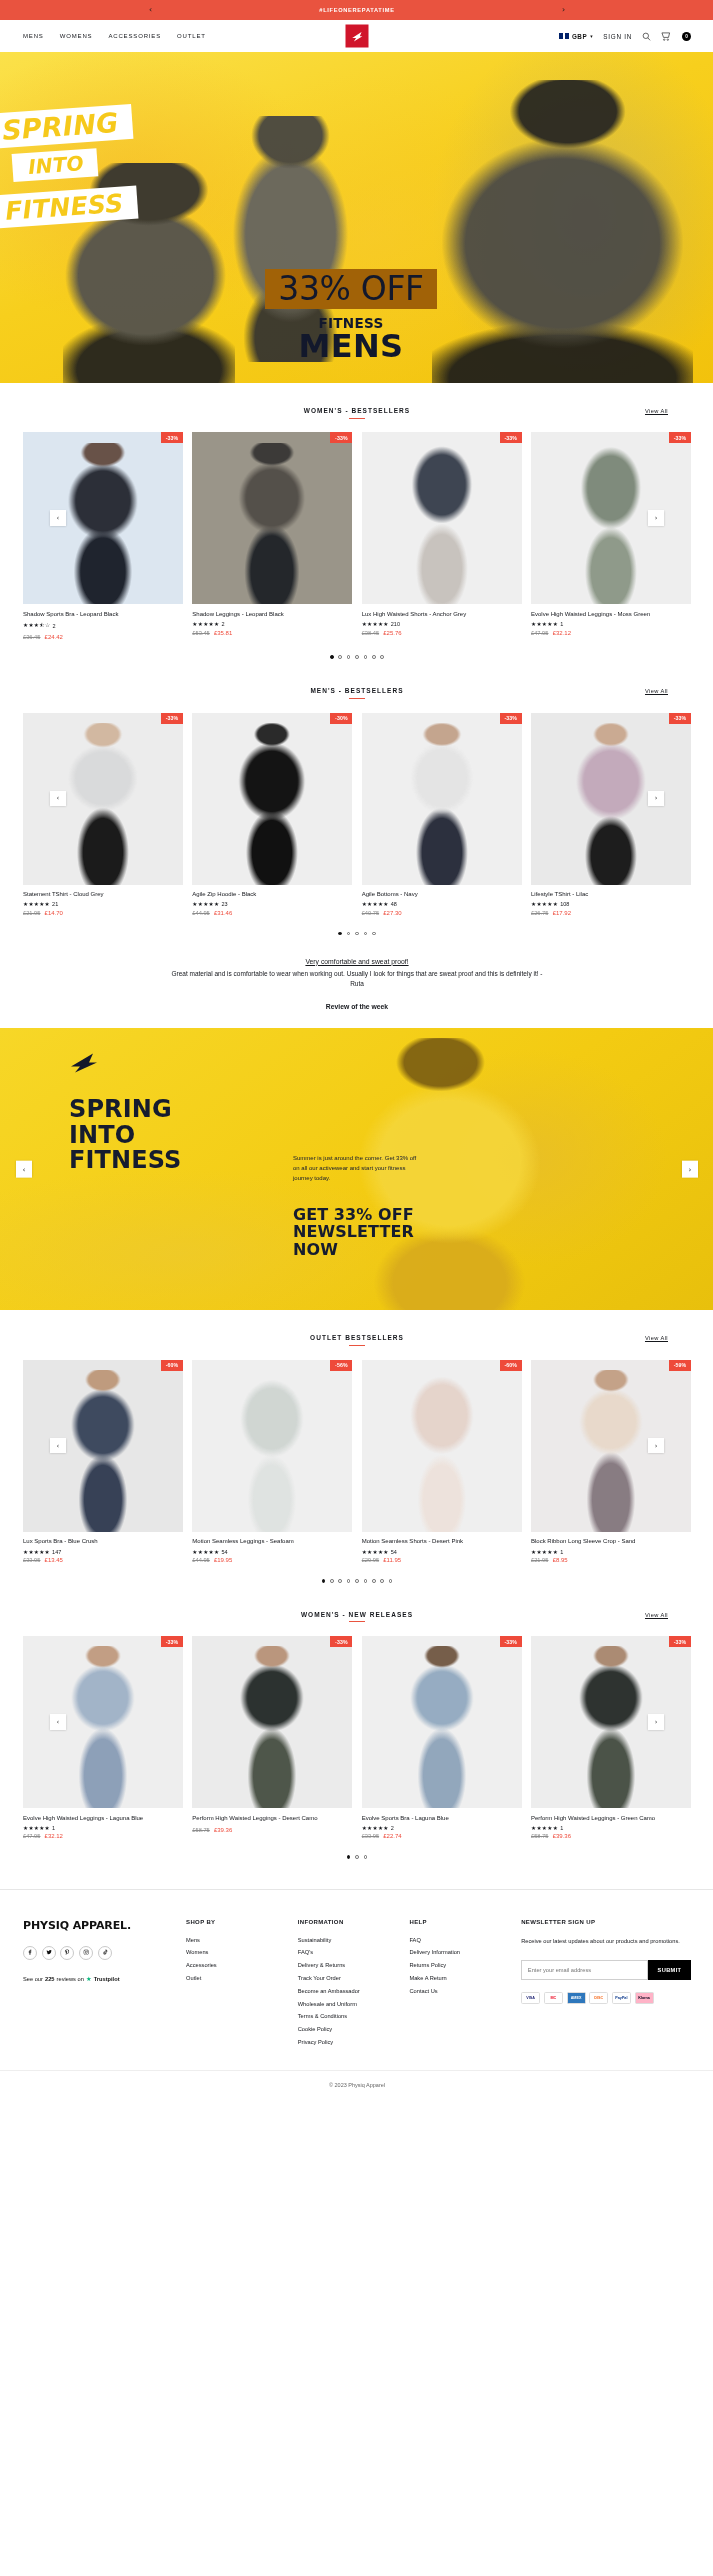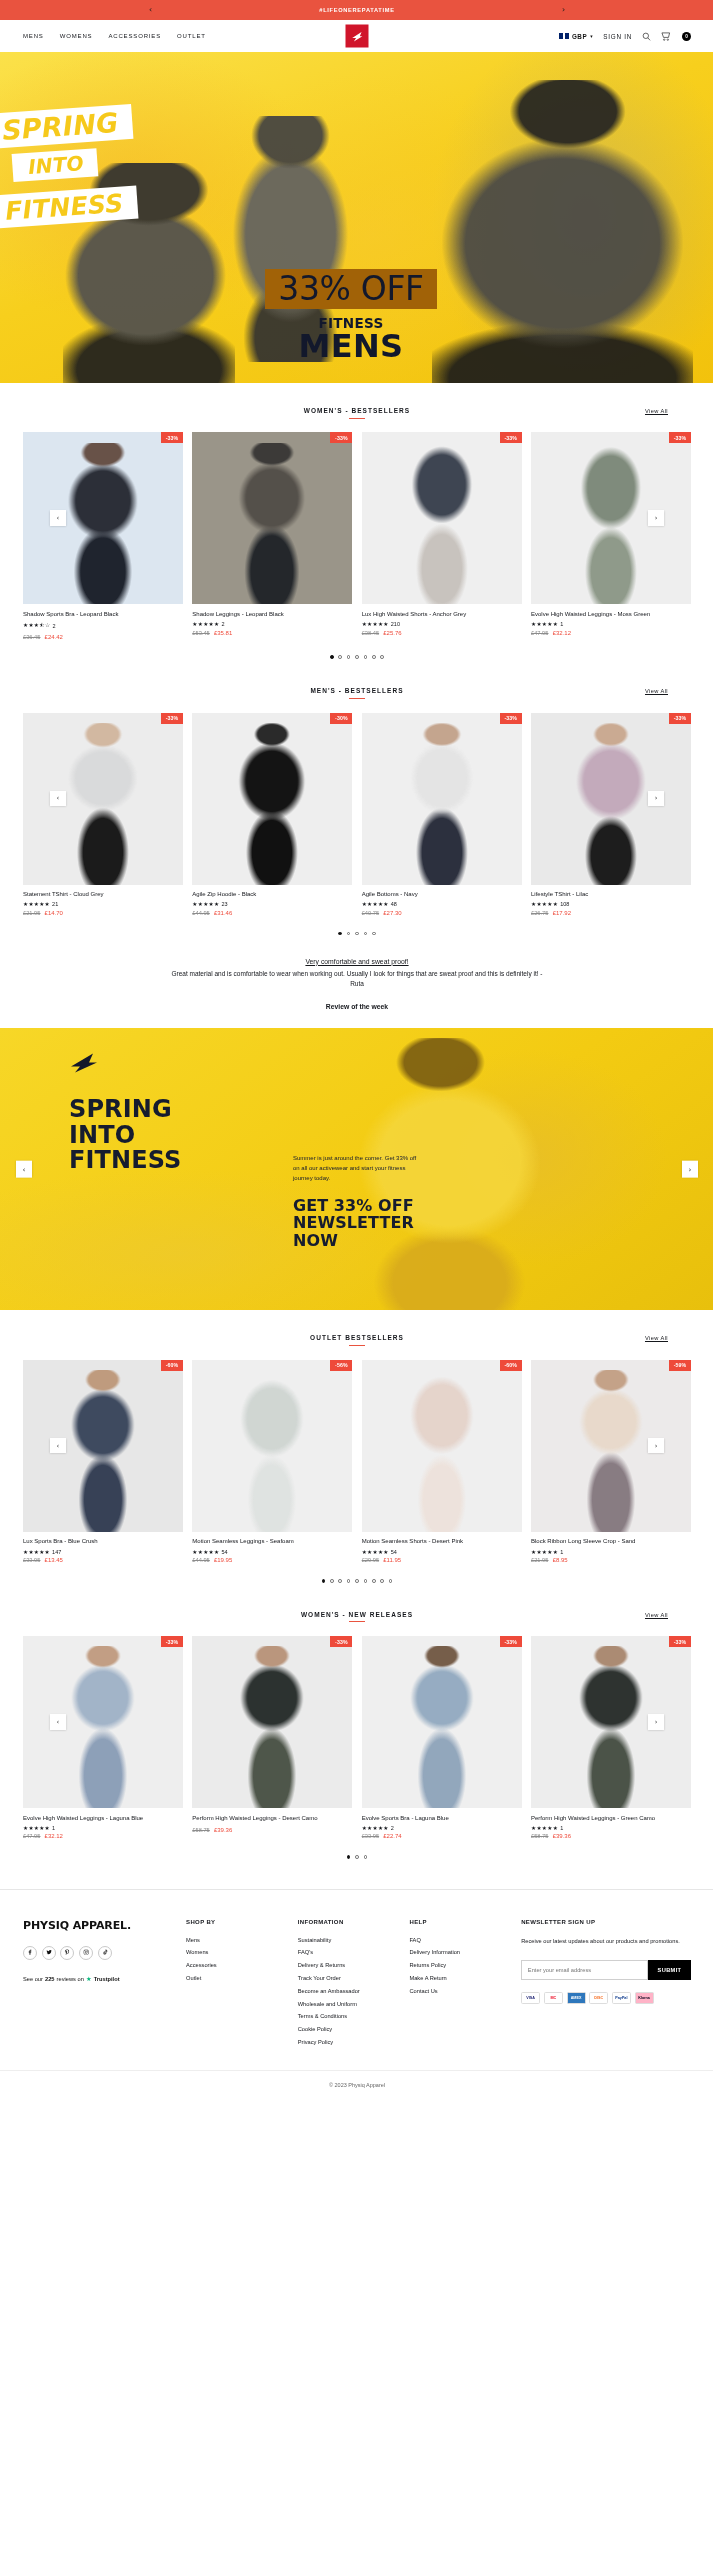--- a/index.html
+++ b/index.html
@@ -329,21 +329,21 @@
     font-family: "DejaVu Sans", sans-serif;
   }
   .promo-right {
     position: absolute;
     left: 293px; top: 126px;
     width: 131px;
     color: #161c2f;
   }
   .promo-sub { font-size: 6px; line-height: 1.6; }
   .promo-cta {
-    margin-top: 14px;
+    margin-top: 23px;
     font-size: 16px; font-weight: 900; line-height: 1.08;
     letter-spacing: .005em;
     font-family: "DejaVu Sans", sans-serif;
   }
   .promo-btn {
     position: absolute;
     top: 50%; transform: translateY(-50%);
     width: 16.7px; height: 16.7px;
     background: #fff; border: none;
     display: flex; align-items: center; justify-content: center;

